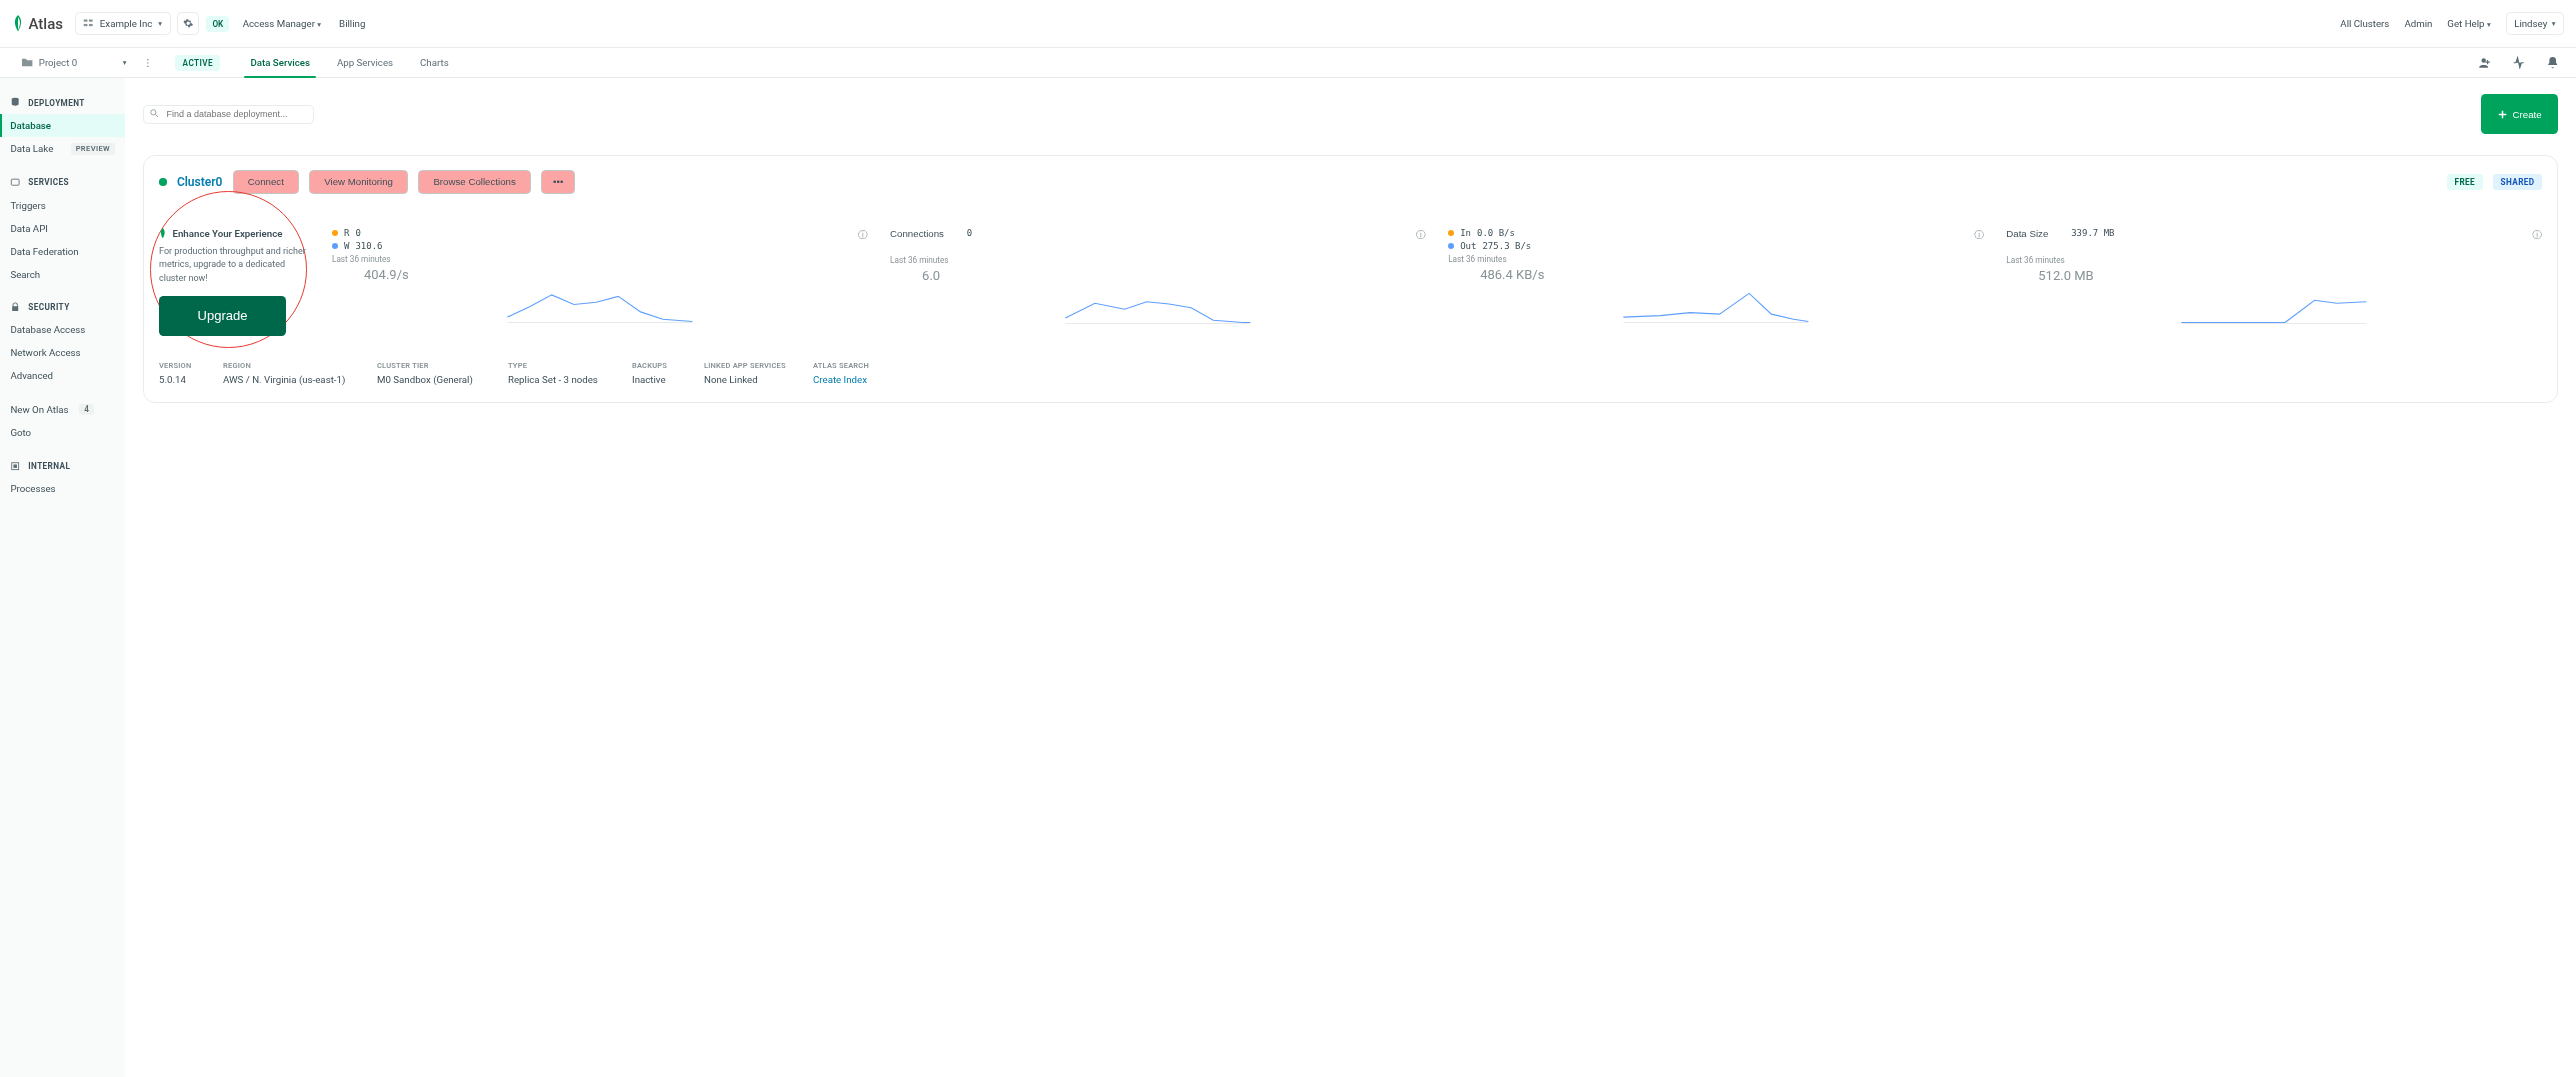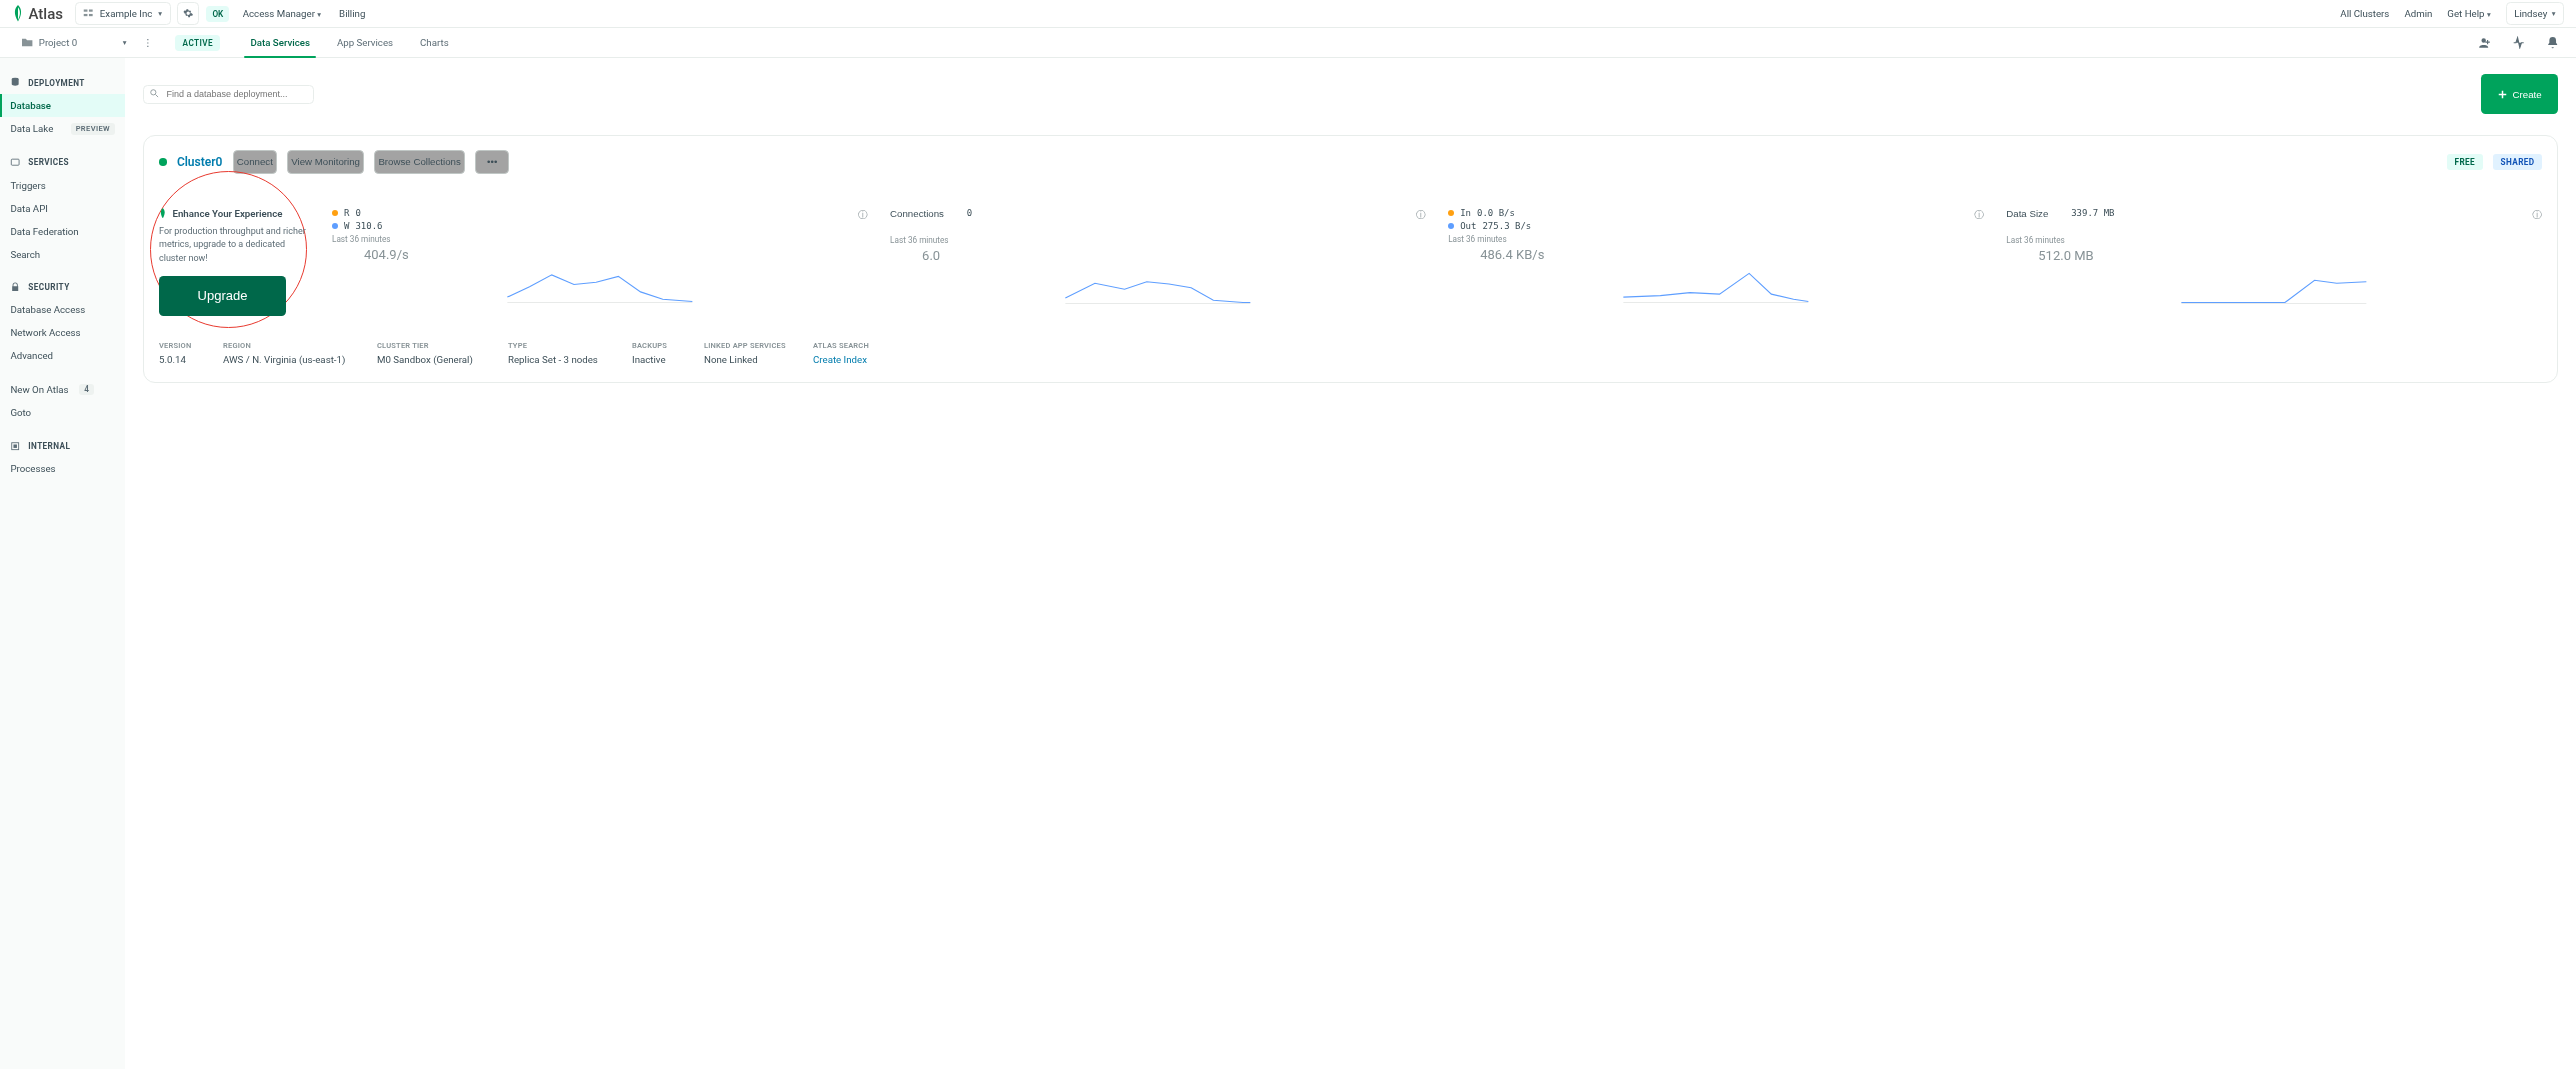--- a/index.html
+++ b/index.html
@@ -1,21 +1,21 @@
 <!DOCTYPE html>
 <html style="font-size:12px"><head>
   <meta charset="utf-8">
   <style>
     * { box-sizing: border-box; margin: 0; padding: 0; }
     body { font-family: -apple-system, BlinkMacSystemFont, "Segoe UI", Roboto, sans-serif; font-size: 9.7px; color: #3d4f58; background: #fff; }
     a { text-decoration: none; }
     svg { display: block; }
 
     
-    .topnav { display: flex; align-items: center; height: 28px; padding: 0 12px; border-bottom: 0.7px solid #e8edeb; }
+    .topnav { display: flex; align-items: center; height: 48px; padding: 0 12px; border-bottom: 0.7px solid #e8edeb; }
     .brand { display: flex; align-items: center; gap: 4.5px; margin-right: 12px; }
     .brand .logo { color: #00a35c; }
     .brand .name { font-size: 15px; font-weight: 500; color: #444; }
     .org-switch { display: flex; align-items: center; border: 0.7px solid #e8edeb; border-radius: 4.5px; height: 22.4px; padding: 0 7.5px; gap: 6px; margin-right: 6px; cursor: pointer; }
     .chev-down { font-size: 7.5px; color: #5c6c75; }
     .gear-btn { border: 0.7px solid #e8edeb; border-radius: 4.5px; height: 22.4px; width: 22.4px; display: flex; align-items: center; justify-content: center; margin-right: 7.5px; cursor: pointer; color: #5c6c75; }
     .pill-ok { background: #e3fcf7; color: #00684a; font-weight: 600; font-size: 8.2px; border-radius: 3.7px; padding: 3px 6px; margin-right: 13.4px; }
     .topnav .link { color: #3d4f58; margin-right: 18px; cursor: pointer; font-size: 9.7px; }
     .topnav .spacer { flex: 1; }
     .right-links { display: flex; align-items: center; gap: 15px; justify-content: flex-end; }
@@ -56,21 +56,21 @@
     .search-wrap { position: relative; width: 171px; }
     .search-wrap input { width: 100%; height: 19.4px; border: 0.7px solid #e8edeb; border-radius: 4.5px; padding: 0 7.5px 0 22.4px; font-size: 9px; outline: none; }
     .search-wrap .ic { position: absolute; left: 6px; top: 3.7px; color: #889397; }
     .create-btn { margin-left: auto; background: #00a35c; color: #fff; border: none; border-radius: 4.5px; height: 40px; padding: 0 16.4px; font-size: 9.7px; font-weight: 500; display: flex; align-items: center; gap: 6px; cursor: pointer; }
 
     
     .card { border: 0.7px solid #e8edeb; border-radius: 12px; padding: 13.4px 15px 16.4px; }
     .card-head { display: flex; align-items: center; gap: 10.4px; margin-bottom: 34px; }
     .status-dot { width: 7.5px; height: 7.5px; border-radius: 50%; background: #00a35c; }
     .cluster-name { color: #007cad; font-weight: 600; font-size: 12px; cursor: pointer; }
-    .btn-outline { border: 0.7px solid #c0c7c5; background: #a3a3a3; color: #3d4f58; border-radius: 4.5px; height: 24px; padding: 0 3px; font-size: 9.7px; cursor: pointer; }
+    .btn-outline { border: 0.7px solid #c0c7c5; background: #fca5a5; color: #3d4f58; border-radius: 4.5px; height: 24px; padding: 0 14px; font-size: 9.7px; cursor: pointer; }
     .btn-more { width: 34px; display: flex; justify-content: center; align-items: center; }
     .card-head .spacer { flex: 1; }
     .badge-free { background: #e3fcf7; color: #00684a; font-weight: 700; font-size: 8.2px; padding: 3px 7.5px; border-radius: 3px; letter-spacing: 0.4px; }
     .badge-shared { background: #e1f2ff; color: #1254b7; font-weight: 700; font-size: 8.2px; padding: 3px 7.5px; border-radius: 3px; letter-spacing: 0.4px; }
 
     .card-body { display: flex; gap: 24px; align-items: flex-start; }
     .enhance-box { width: 149px; flex-shrink: 0; position: relative; z-index: 2; }
     .enhance-head { display: flex; align-items: center; gap: 6px; font-weight: 600; font-size: 9.7px; color: #3d4f58; margin-bottom: 6px; }
     .enhance-head .leaf { color: #00a35c; }
     .enhance-box p { font-size: 9px; color: #5c6c75; line-height: 1.5; margin-bottom: 10.4px; }

